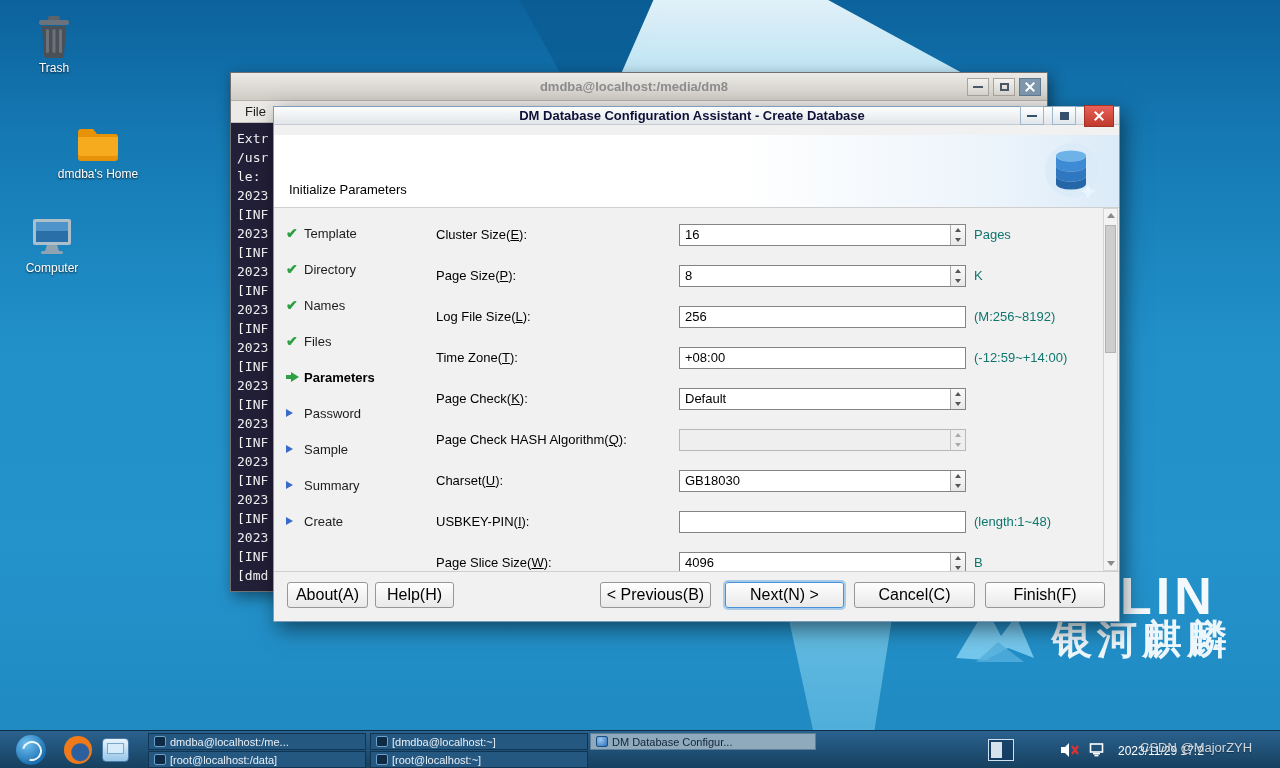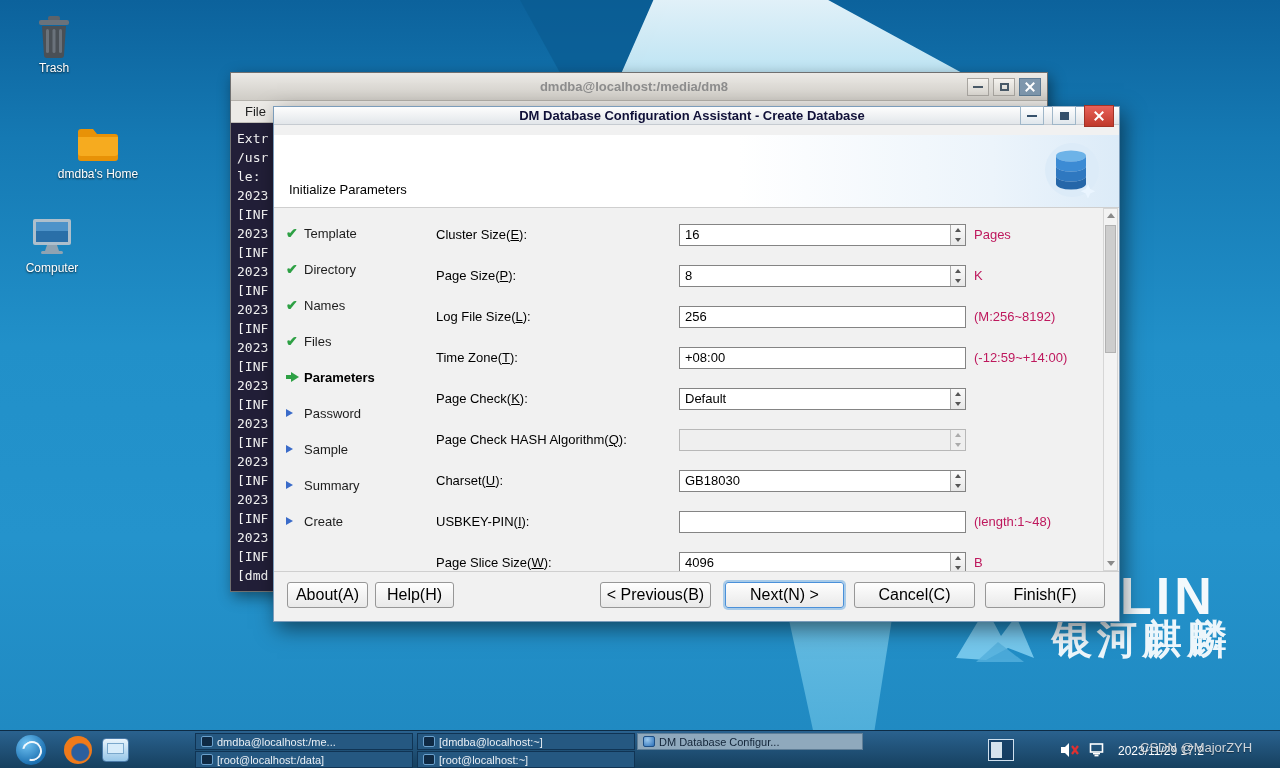--- a/index.html
+++ b/index.html
@@ -96,21 +96,21 @@
   .fbox { display:block; width:100%; height:22px; background:#fff; border:1px solid #848484;
     font-size:13px; line-height:20px; padding:0 18px 1px 5px; color:#000; overflow:hidden; white-space:nowrap; }
   .fbox.disabled { background:#efefef; border-color:#b8b8b8; }
   .spin { position:absolute; right:1px; top:1px; width:15px; height:20px; border-left:1px solid #aaa;
     background:linear-gradient(#fafafa,#e8e8e8); display:flex; flex-direction:column; }
   .spin.disabled { background:#efefef; border-left-color:#c5c5c5; }
   .spc { flex:1; display:flex; align-items:center; justify-content:center; }
   .au { width:0; height:0; border-left:3px solid transparent; border-right:3px solid transparent; border-bottom:4px solid #555; }
   .ad { width:0; height:0; border-left:3px solid transparent; border-right:3px solid transparent; border-top:4px solid #555; }
   .spin.disabled .au { border-bottom-color:#aaa; } .spin.disabled .ad { border-top-color:#aaa; }
-  .fsuffix { margin-left:8px; font-size:13px; color:#be185d; white-space:nowrap; }
+  .fsuffix { margin-left:8px; font-size:13px; color:#0f766e; white-space:nowrap; }
 
   .vscroll { position:absolute; right:1px; top:0; width:15px; height:100%; background:#f3f3f3; border:1px solid #d6d6d6; }
   .vs-arrow { position:absolute; left:0; width:13px; height:13px; display:flex; align-items:center; justify-content:center; }
   .vs-up { top:0; } .vs-dn { bottom:0; }
   .vs-up i { width:0;height:0;border-left:4px solid transparent;border-right:4px solid transparent;border-bottom:5px solid #8a8a8a; display:block;}
   .vs-dn i { width:0;height:0;border-left:4px solid transparent;border-right:4px solid transparent;border-top:5px solid #8a8a8a; display:block;}
   .vthumb { position:absolute; left:1px; width:11px; top:16px; height:128px; background:#cdcdcd; border:1px solid #b2b2b2; }
 
   .dlg-footer { position:absolute; left:0; right:0; top:464px; height:50px; border-top:1px solid #cfcfcf; background:#f1f1f1; }
   .btn { position:absolute; top:10px; height:26px; display:flex; align-items:center; justify-content:center;
@@ -130,21 +130,21 @@
     background:radial-gradient(circle at 35% 30%,#6fc2f2,#1b6fb0 72%); }
   .l-start::after { content:''; position:absolute; left:6px; top:6px; width:16px; height:16px; border-radius:50%;
     border:2.5px solid rgba(255,255,255,.92); border-left-color:transparent; transform:rotate(-30deg); }
   .l-firefox { left:64px; top:5px; width:28px; height:28px; border-radius:50%;
     background:radial-gradient(circle at 58% 58%,#2b5f9e 0 36%,#f07a1a 42% 72%,#ffb400 78%); }
   .l-files { left:102px; top:7px; width:27px; height:24px; border-radius:4px;
     background:linear-gradient(#eaf5fc,#96c6e8); border:1px solid #4a7aa8; }
   .l-files::after { content:''; position:absolute; left:4px; top:4px; right:4px; bottom:7px;
     background:#d7ecfa; border:1px solid #7aa8cc; }
 
-  #task-items { position:absolute; inset:0;margin-left:47px; }
+  #task-items { position:absolute; inset:0; }
   .titem { position:absolute; height:17px; display:flex; align-items:center; gap:4px; padding:0 5px;
     background:#255881; border:1px solid #103454; color:#e9eff5; font-size:11px; white-space:nowrap; overflow:hidden; }
   .titem.active { background:#8fa9bd; border-color:#5f7e97; color:#122438; }
   .ticon { width:12px; height:11px; flex:none; border-radius:2px; }
   .ticon.term { background:#0f2a44; border:1px solid #6aa0cc; }
   .ticon.dm { background:radial-gradient(circle at 35% 30%,#9cc9ee,#2a6fb8); border:1px solid #1d4f86; }
   .tlabel { overflow:hidden; text-overflow:clip; }
 
   .ws-switch { position:absolute; left:988px; top:8px; width:26px; height:22px;
     border:1px solid #cfe0ee; background:rgba(18,55,92,.65); }

